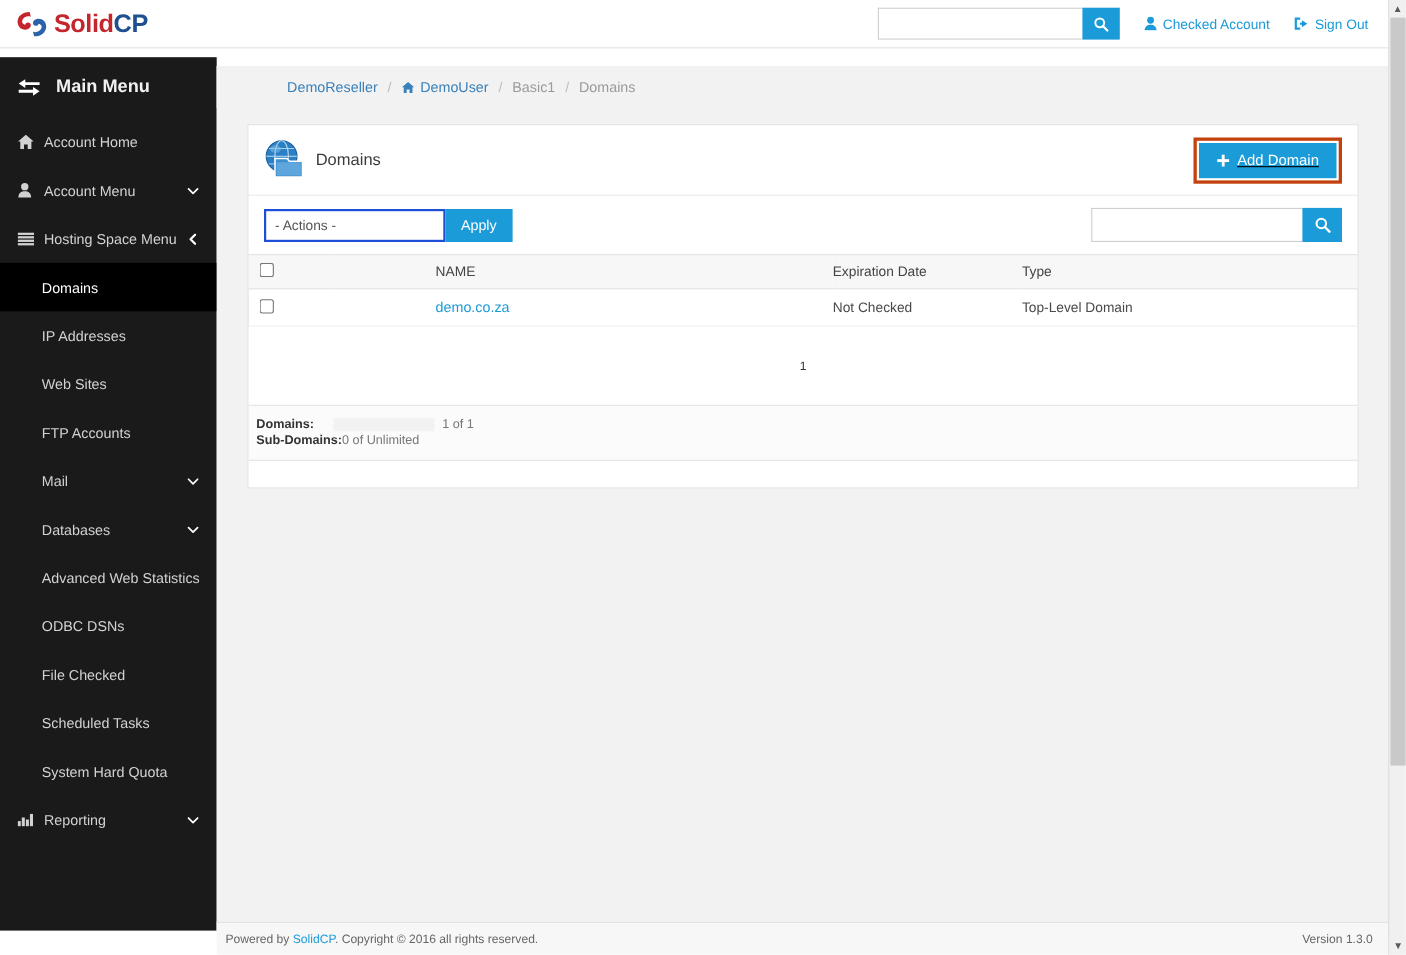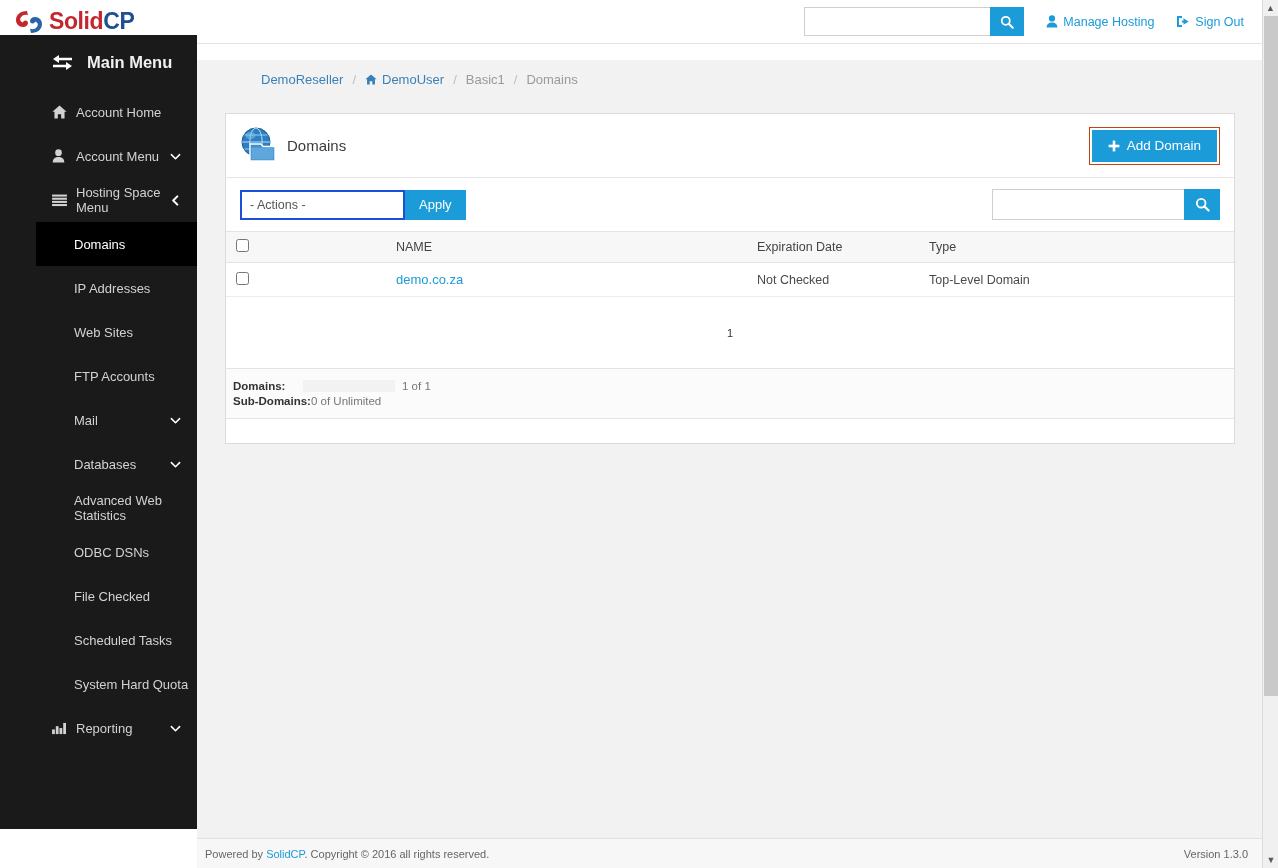--- a/index.html
+++ b/index.html
@@ -48,24 +48,23 @@
     width: 34px; height: 29px; border: none; cursor: pointer;
     background: #1b9bd8; display: flex; align-items: center; justify-content: center;
   }
   .hdr-link {
     color: #1b9bd8; font-size: 12.5px; text-decoration: none;
     display: flex; align-items: center; gap: 5px; white-space: nowrap;
   }
 
   
   .sidebar {
-    position: absolute; top: 35px; left: 0;
+    position: absolute; top: 52px; left: 0;
     width: 197px; height: 794px;
     background: #1a1a1a;
-    padding-left: 36px;
   }
   .sb-head {
     height: 55px; display: flex; align-items: center;
     padding-left: 16px; gap: 14px; color: #f0f0f0;
   }
   .sb-head-title { font-size: 16.5px; font-weight: bold; }
   .sb-item {
     height: 44px; display: flex; align-items: center;
     padding-left: 16px; color: #d2d2d2; font-size: 13px;
     cursor: pointer; position: relative;
@@ -106,21 +105,21 @@
   .panel-head {
     height: 64px; display: flex; align-items: center;
     padding: 0 14px 0 11px; border-bottom: 1px solid #e6e6e6;
     background: #fff;
   }
   .panel-title {
     font-size: 15px; color: #3b3b3b; margin-left: 9px;
   }
   .add-btn-wrap {
     margin-left: auto; position: relative;
-    border: 1px solid #c2410c; padding: 2px; background: transparent;
+    border: 3px solid #c2410c; padding: 2px; background: transparent; text-decoration: underline;
   }
   .add-btn {
     background: #1b9bd8; color: #ffffff; border: none;
     height: 32px; padding: 0 16px; font-size: 13.5px; cursor: pointer;
     display: flex; align-items: center; gap: 7px;
     font-family: "Liberation Sans", sans-serif;
   }
 
   .toolbar {
     height: 53px; display: flex; align-items: center;
@@ -236,21 +235,21 @@
           <line x1="10" y1="10" x2="14.5" y2="14.5" stroke="#fff" stroke-width="2.3" stroke-linecap="round"></line>
         </svg>
       </button>
     </div>
 
     <a class="hdr-link" href="#">
       <svg width="12" height="13" viewBox="0 0 12 13">
         <circle cx="6" cy="3.4" r="3.1" fill="#1b9bd8"></circle>
         <path d="M0.6 12.6 C0.6 9 3 7.4 6 7.4 C9 7.4 11.4 9 11.4 12.6 Z" fill="#1b9bd8"></path>
       </svg>
-      <span>Manage Hosting</span>
+      <span>Checked Account</span>
     </a>
 
     <a class="hdr-link" href="#">
       <svg width="14" height="13" viewBox="0 0 14 13">
         <path d="M1 1 H6 V3 H3 V10 H6 V12 H1 Z" fill="#1b9bd8"></path>
         <path d="M7.5 3.3 L12.5 6.5 L7.5 9.7 Z" fill="#1b9bd8"></path>
         <rect x="5.8" y="5.6" width="4.5" height="1.9" fill="#1b9bd8"></rect>
       </svg>
       <span>Sign Out</span>
     </a>

